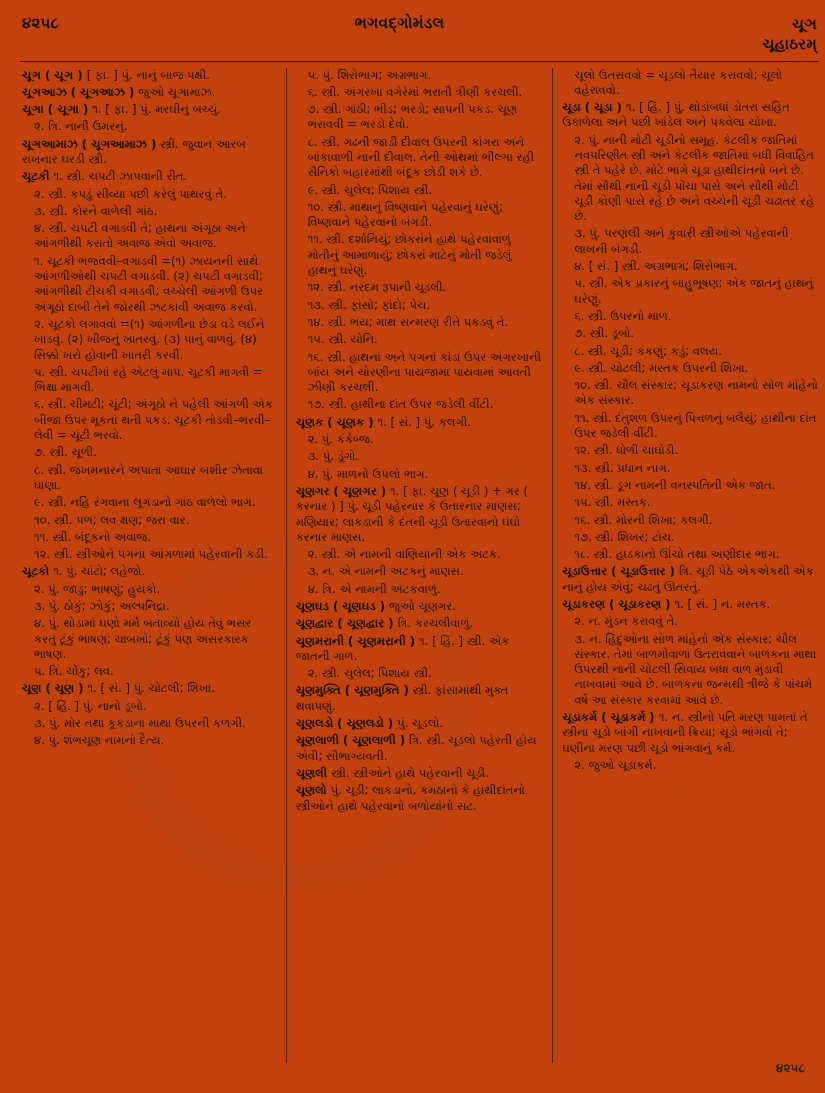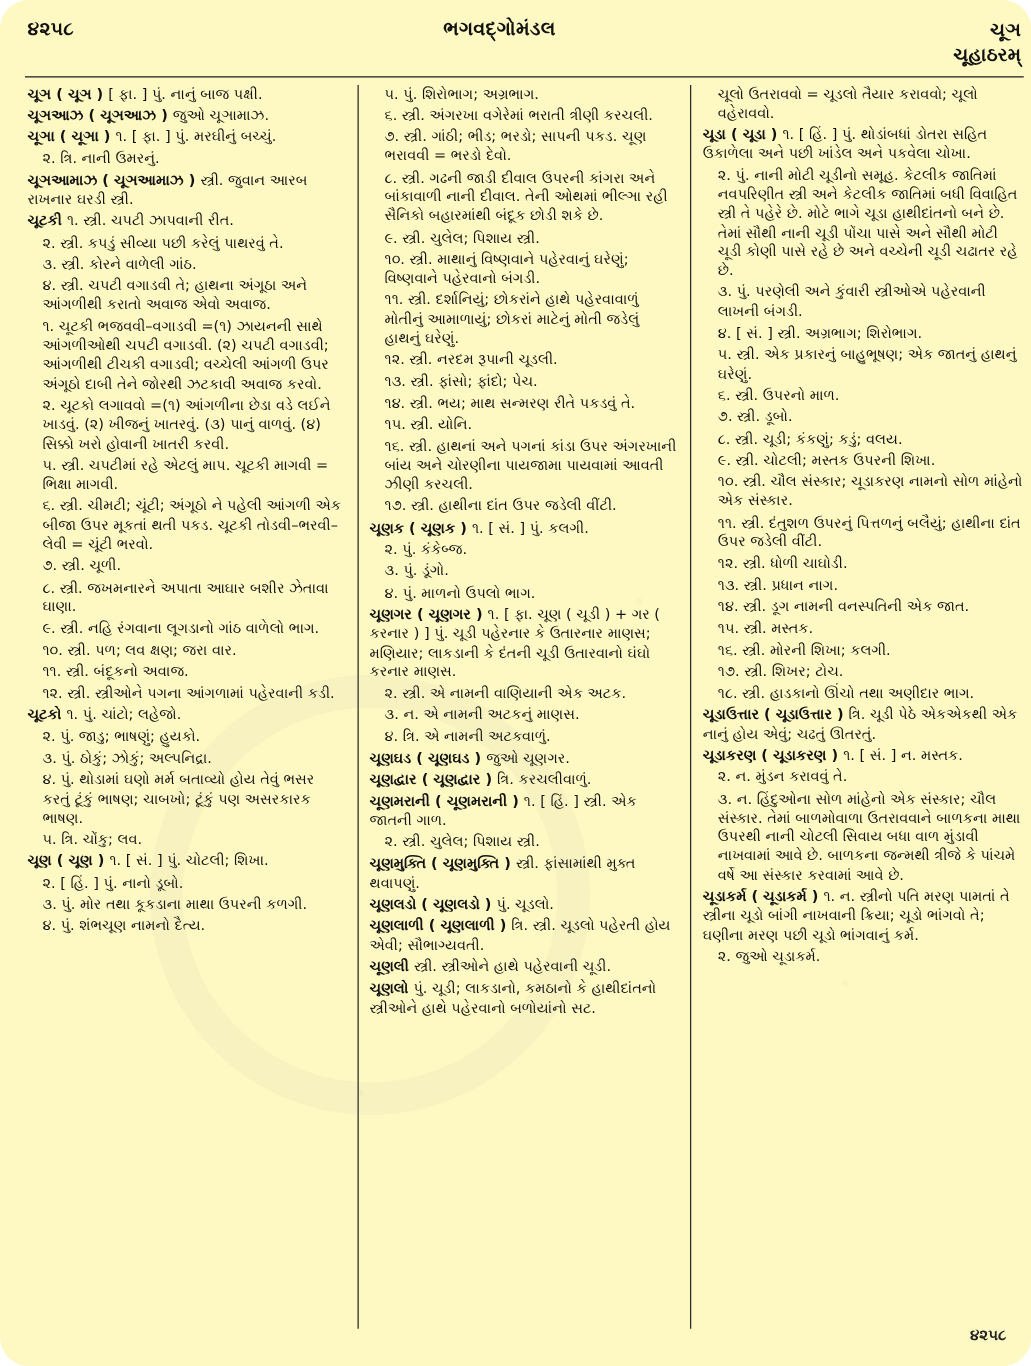--- a/index.html
+++ b/index.html
@@ -14,22 +14,21 @@
     color: #111;
     position: relative;
     overflow: hidden;
   }
   .page {
     position: relative;
     width: 825px;
     height: 1093px;
     box-sizing: border-box;
     padding: 14px 4px 8px 18px;
-    background: #fef9c3;
-    border-radius: 23px;
+    background: #c2410c;
   }
   
   .page::before {
     content: "";
     position: absolute;
     inset: 0;
     background:
       radial-gradient(circle at 18% 22%, rgba(0,0,0,0.028) 0 2px, transparent 3px),
       radial-gradient(circle at 62% 44%, rgba(0,0,0,0.025) 0 2px, transparent 3px),
       radial-gradient(circle at 82% 72%, rgba(0,0,0,0.02) 0 2px, transparent 3px),

